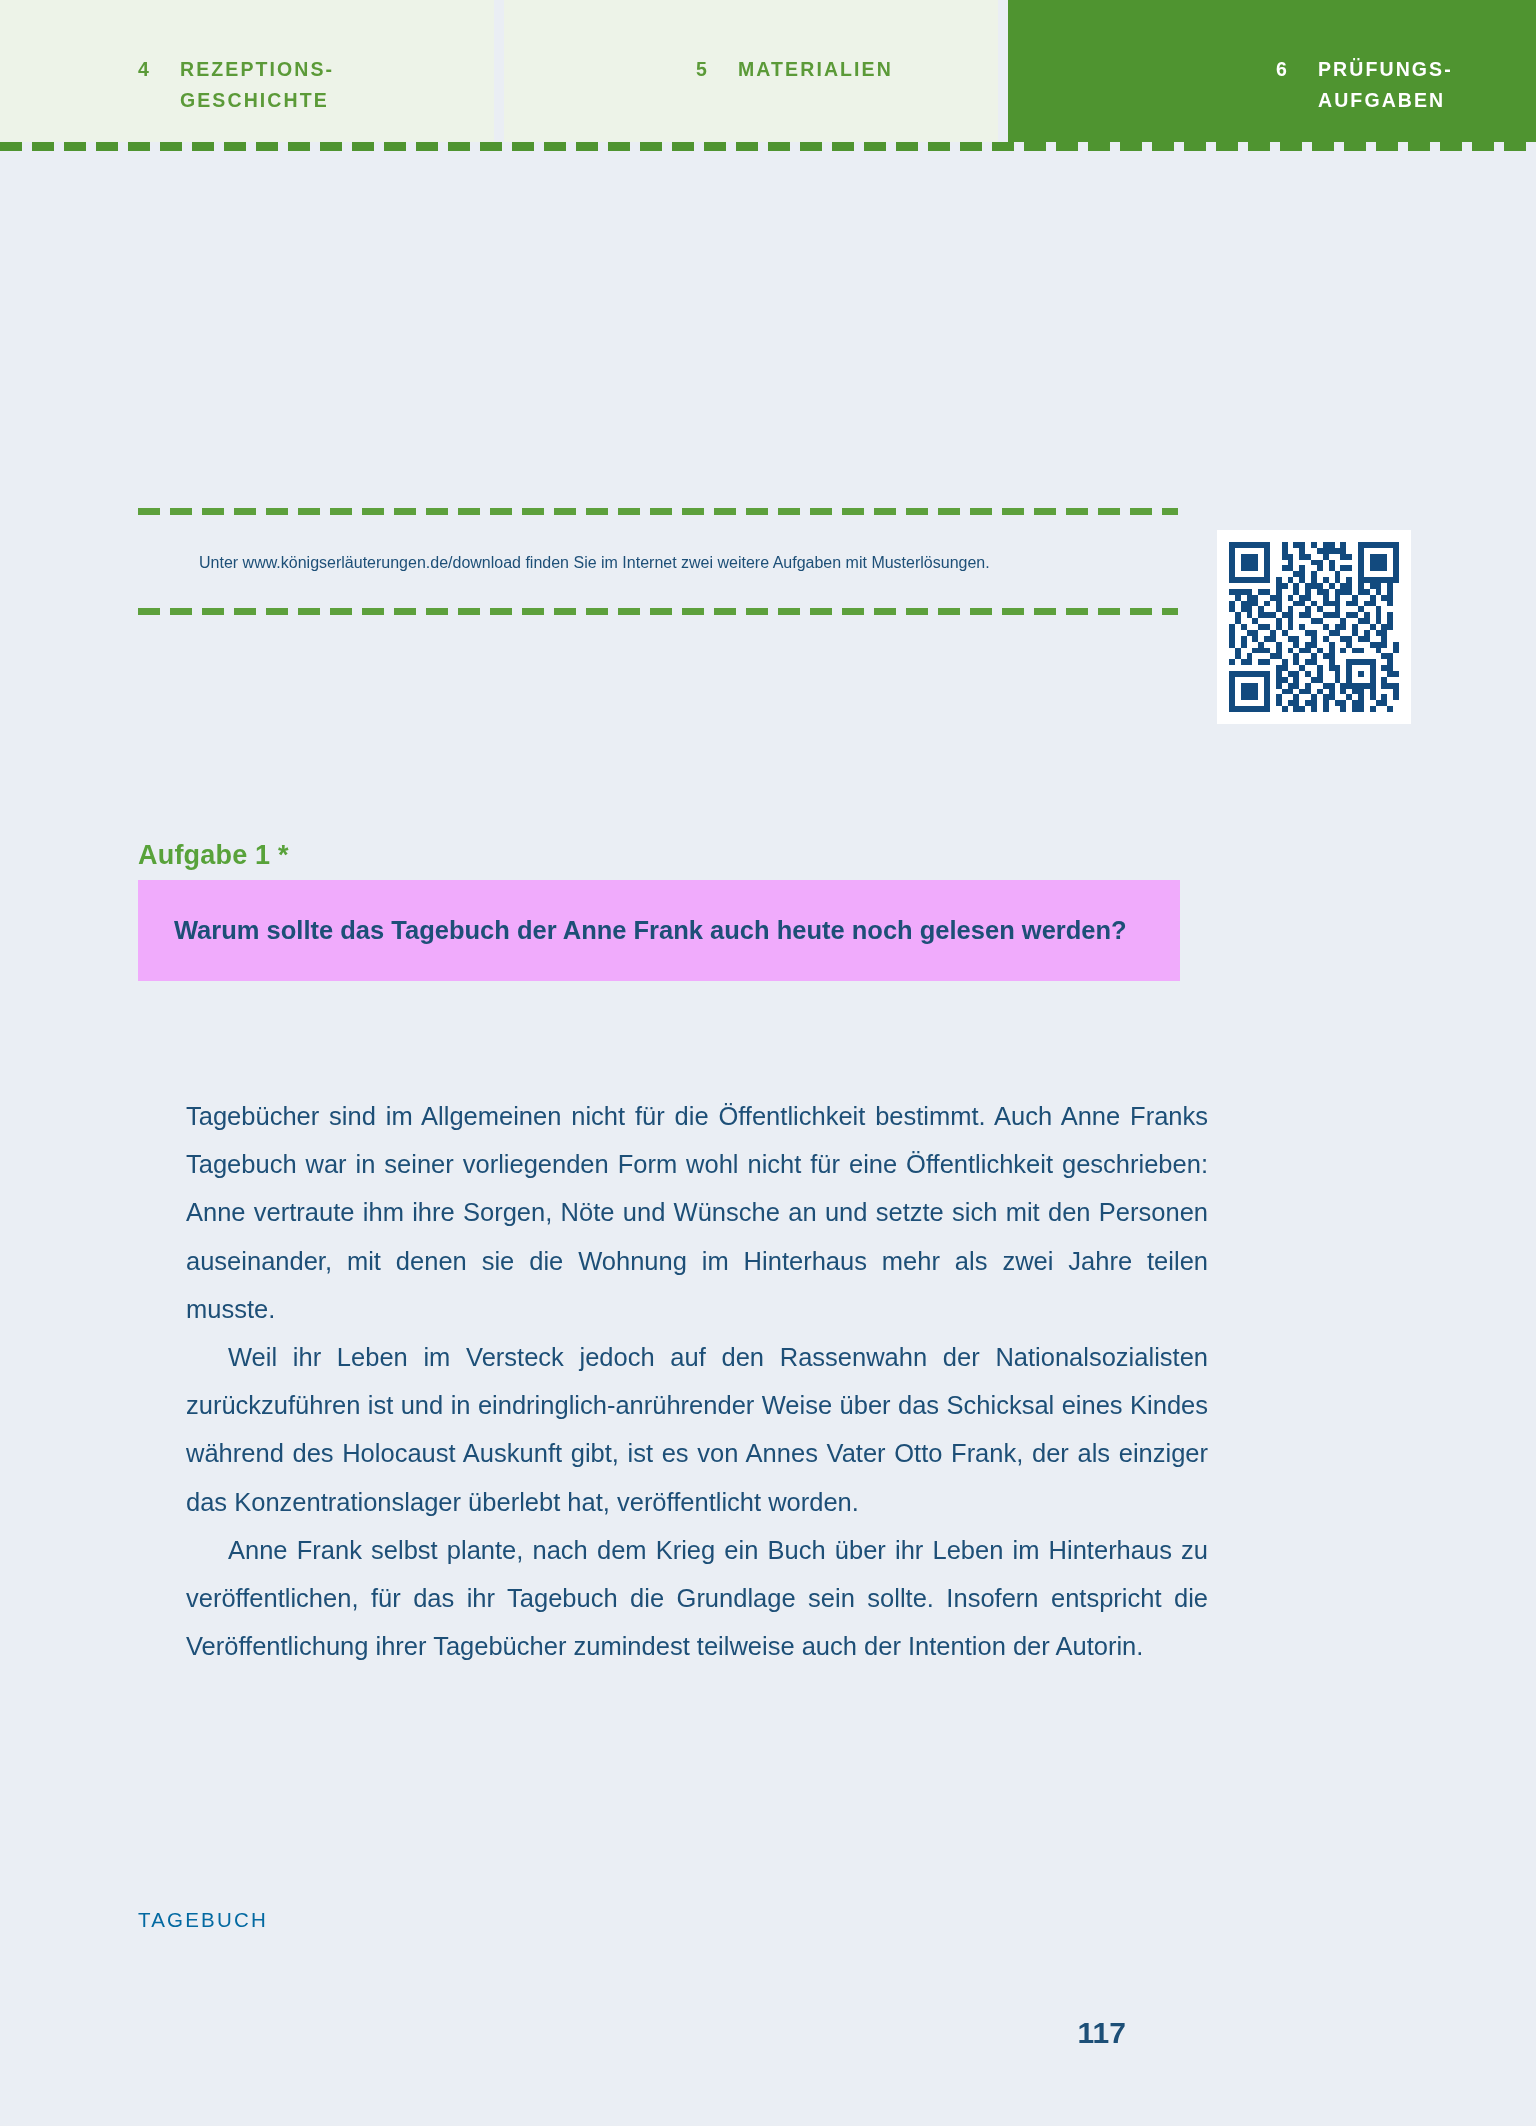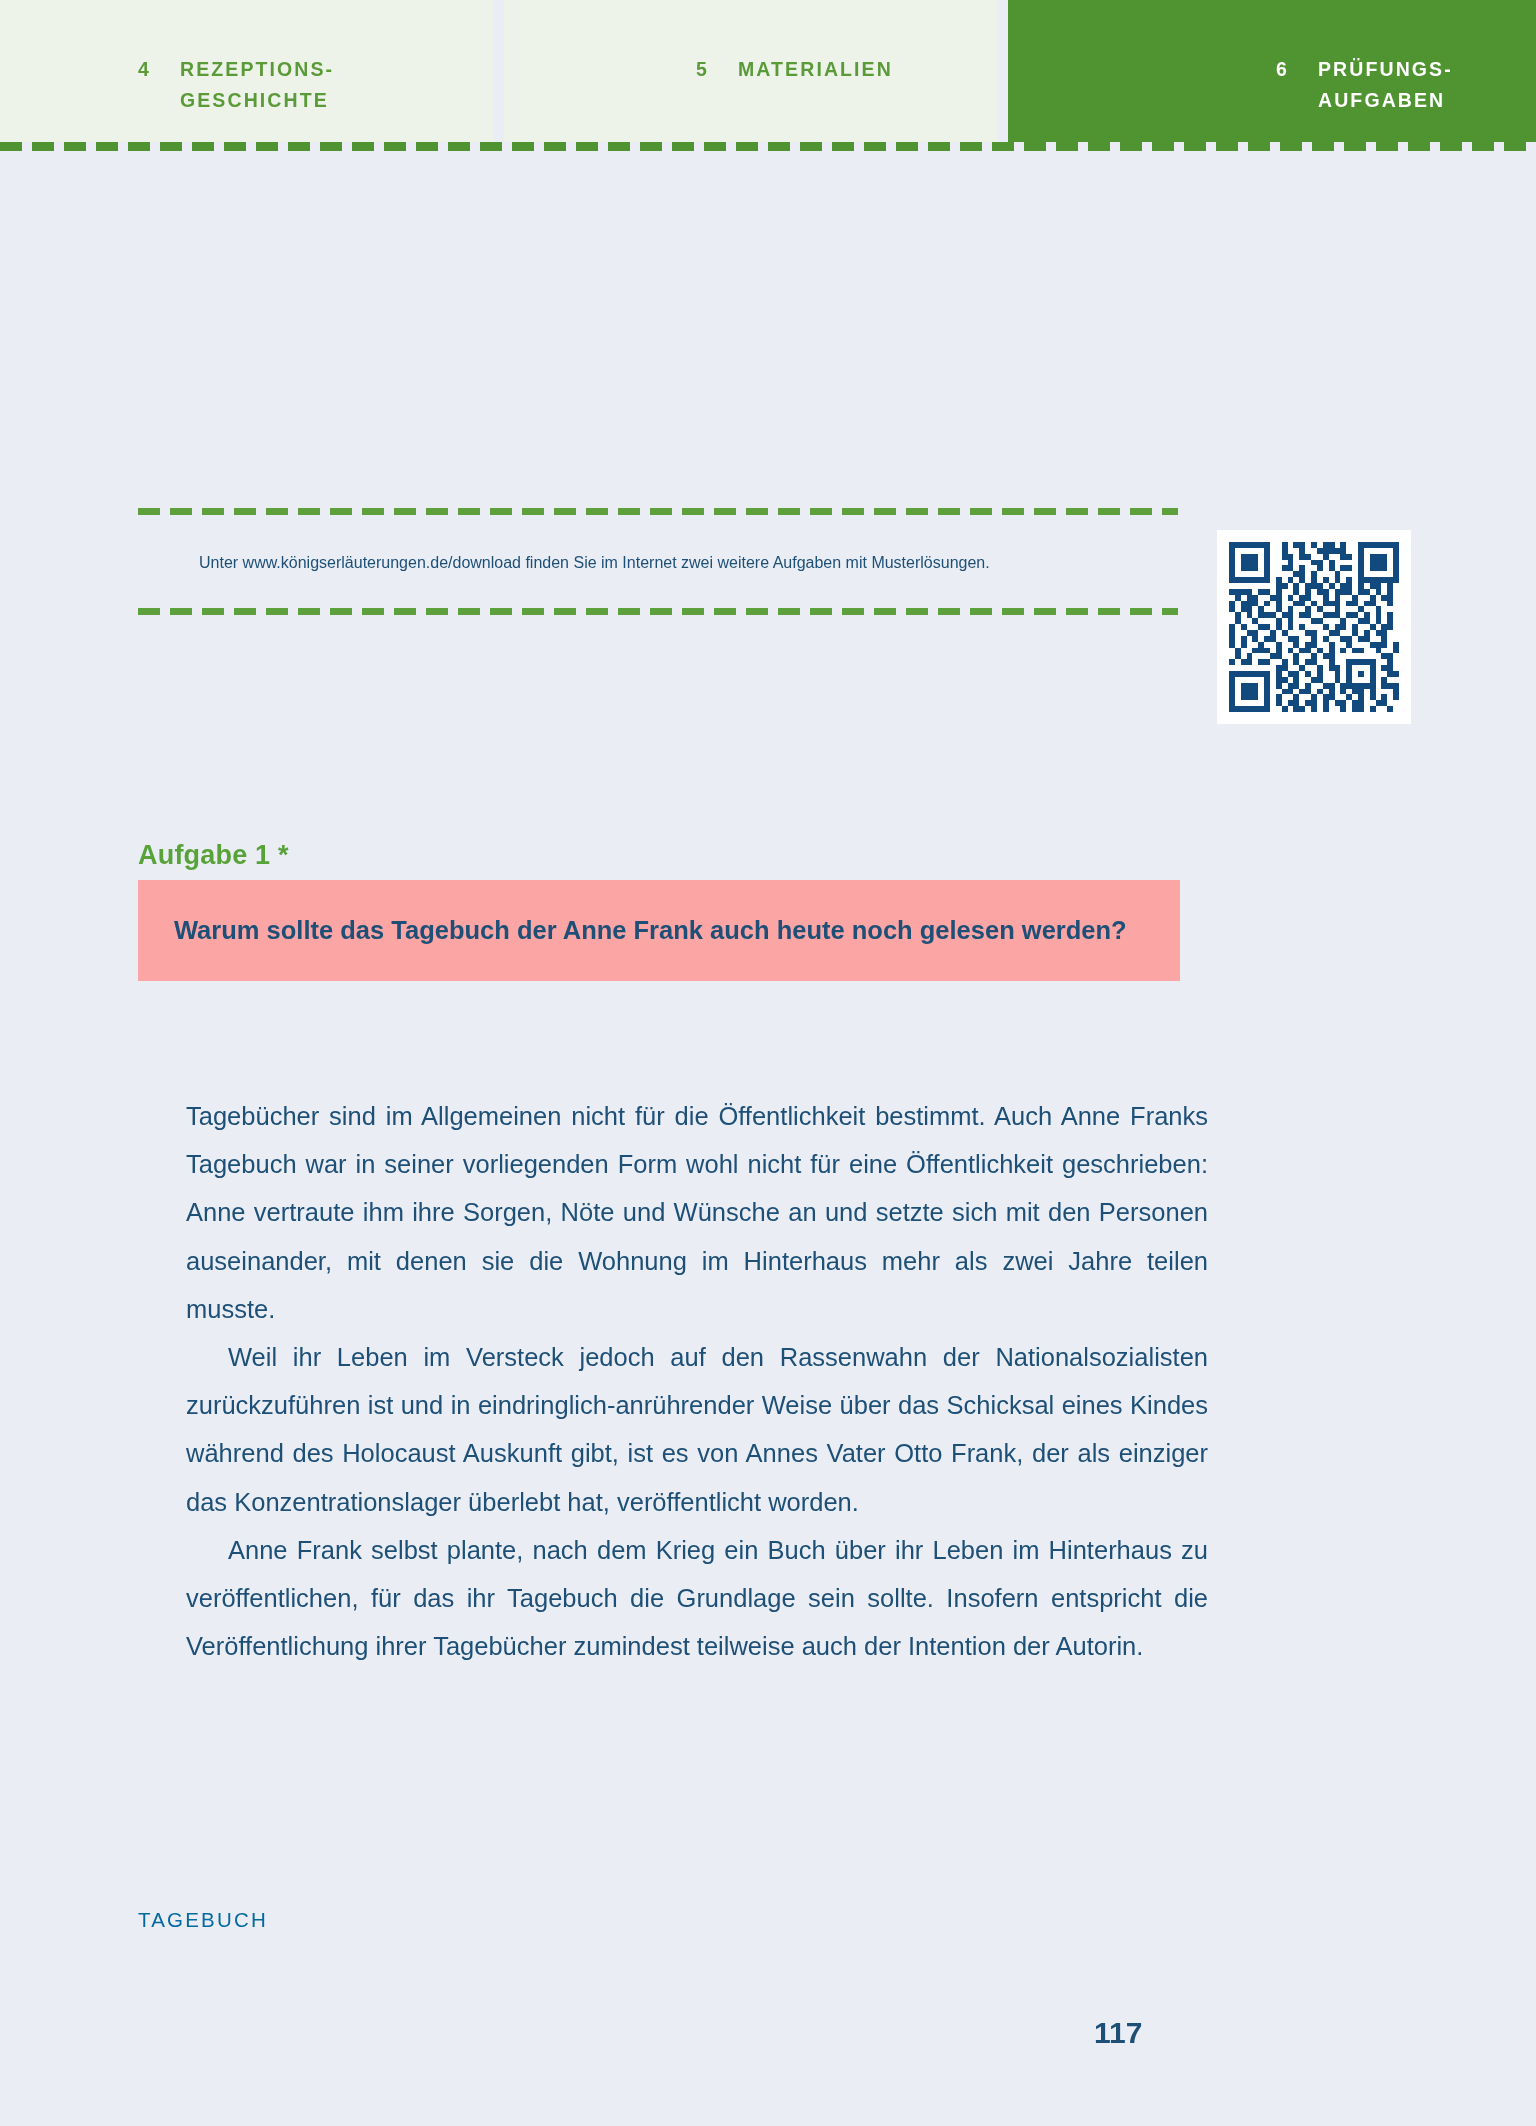--- a/index.html
+++ b/index.html
@@ -152,21 +152,21 @@
     letter-spacing: 0.2px;
   }
 
   
   .question-box {
     position: absolute;
     left: 138px;
     top: 880px;
     width: 1042px;
     box-sizing: border-box;
-    background: #fca5a5;
+    background: #f0abfc;
     padding: 30px 36px 30px 36px;
   }
   .question-box p {
     margin: 0;
     color: #1d4f77;
     font-size: 25.5px;
     font-weight: 700;
     line-height: 41px;
   }
 
@@ -209,24 +209,24 @@
     position: absolute;
     left: 138px;
     top: 1908px;
     color: #0369a1;
     font-size: 20.5px;
     letter-spacing: 2.2px;
     font-weight: 500;
   }
   .footer-page {
     position: absolute;
-    left: 1094px;
+    left: 1046px;
     top: 2016px;
     width: 80px;
-    text-align: left;
+    text-align: right;
     color: #1d4f77;
     font-size: 30px;
     font-weight: 600;
   }
 </style>
 </head>
 <body>
 
 <div class="page">
 

